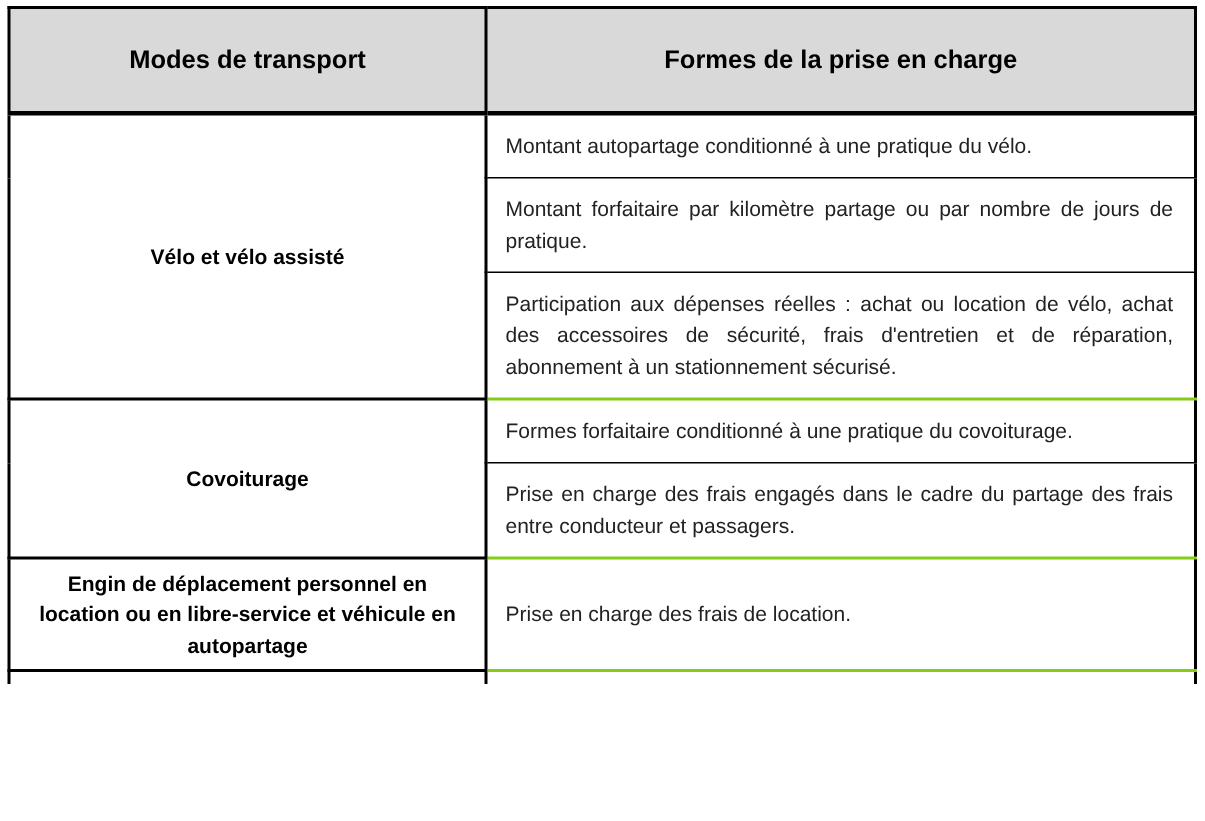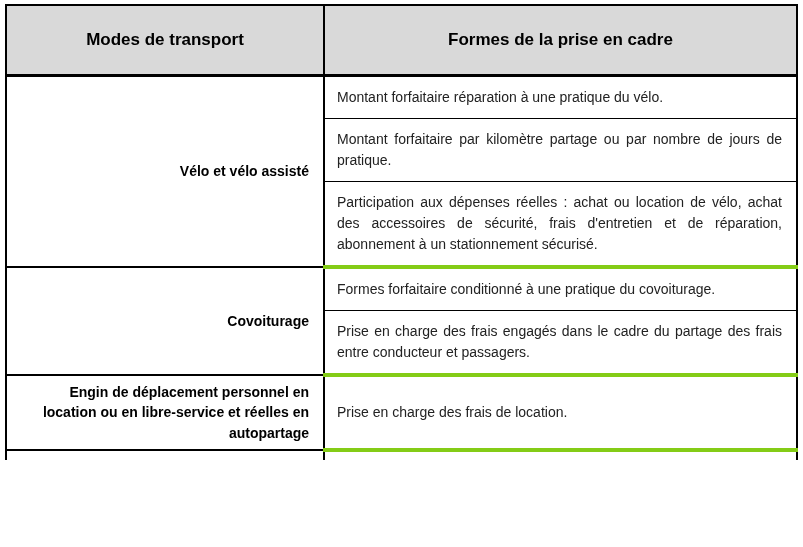--- a/index.html
+++ b/index.html
@@ -45,21 +45,21 @@
     border-bottom-width: 3px;
   }
   thead th.th-mode { border-right-width: 2px; }
 
   
   td.mode-cell {
     border-left: 2px solid #000000;
     border-right: 2px solid #000000;
     border-bottom: 2px solid #000000;
     border-top: 0;
-    text-align: right;
+    text-align: center;
     vertical-align: middle;
     font-weight: bold;
     font-size: 14px;
     color: #000000;
     line-height: 1.45;
     padding: 6px 14px;
   }
 
   
   td.form-cell {
@@ -67,21 +67,21 @@
     border-bottom: 1px solid #000000;
     border-top: 0;
     border-left: 0;
     vertical-align: middle;
     font-size: 14px;
     color: #222222;
     line-height: 1.5;
     padding: 10px 14px 10px 12px;
   }
   td.form-cell.justified { text-align: justify; text-justify: inter-word; }
-  td.form-cell.group-end { border-bottom: 4px solid #84cc16; }
+  td.form-cell.group-end { border-bottom: 2px solid #84cc16; }
 
   
   td.tail-cell {
     border-left: 2px solid #000000;
     border-right: 2px solid #000000;
     border-bottom: 0;
     border-top: 0;
     height: 8px;
     padding: 0;
   }
@@ -94,47 +94,47 @@
 
   <table class="benefits-table">
     <colgroup>
       <col class="c-mode">
       <col class="c-form">
     </colgroup>
 
     <thead>
       <tr>
         <th class="th-mode">Modes de transport</th>
-        <th class="th-form">Formes de la prise en cadre</th>
+        <th class="th-form">Formes de la prise en charge</th>
       </tr>
     </thead>
 
     <tbody>
 
       <tr>
         <td class="mode-cell" rowspan="3">Vélo et vélo assisté</td>
-        <td class="form-cell">Montant forfaitaire réparation à une pratique du vélo.</td>
+        <td class="form-cell">Montant autopartage conditionné à une pratique du vélo.</td>
       </tr>
       <tr>
         <td class="form-cell justified">Montant forfaitaire par kilomètre partage ou par nombre de jours de pratique.</td>
       </tr>
       <tr>
         <td class="form-cell justified group-end">Participation aux dépenses réelles : achat ou location de vélo, achat des accessoires de sécurité, frais d'entretien et de réparation, abonnement à un stationnement sécurisé.</td>
       </tr>
 
       <tr>
         <td class="mode-cell" rowspan="2">Covoiturage</td>
         <td class="form-cell">Formes forfaitaire conditionné à une pratique du covoiturage.</td>
       </tr>
       <tr>
         <td class="form-cell justified group-end">Prise en charge des frais engagés dans le cadre du partage des frais entre conducteur et passagers.</td>
       </tr>
 
       <tr>
-        <td class="mode-cell">Engin de déplacement personnel en location ou en libre-service et réelles en autopartage</td>
+        <td class="mode-cell">Engin de déplacement personnel en location ou en libre-service et véhicule en autopartage</td>
         <td class="form-cell group-end">Prise en charge des frais de location.</td>
       </tr>
 
       <tr>
         <td class="tail-cell"></td>
         <td class="tail-cell tail-right"></td>
       </tr>
 
     </tbody>
   </table>

